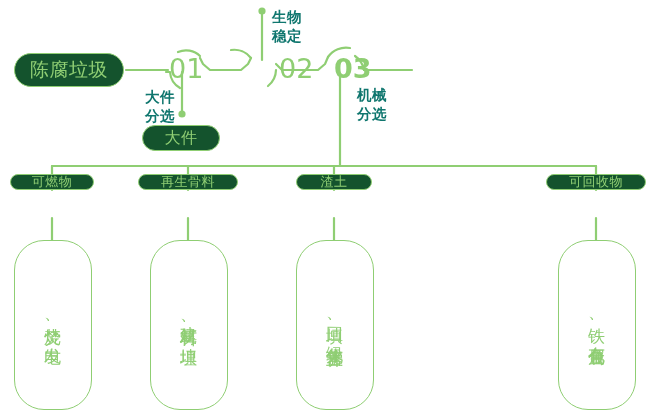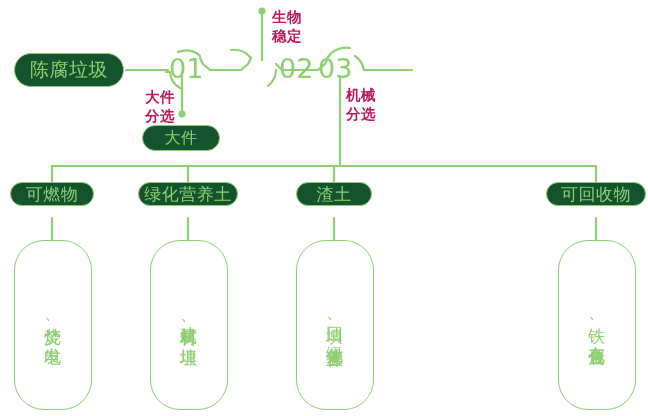--- a/index.html
+++ b/index.html
@@ -48,23 +48,23 @@
     font-size: 19px;
   }
   .pill-bulky {
     left: 142px;
     top: 125px;
     width: 78px;
     height: 26px;
     font-size: 16px;
   }
   .pill-cat {
-    height: 24px;
-    top: 182px;
-    font-size: 17px;
+    height: 16px;
+    top: 174px;
+    font-size: 13px;
   }
 
   
   .vbox {
     position: absolute;
     box-sizing: border-box;
     border: 1.5px solid #8fce73;
     border-radius: 30px;
     background: #ffffff;
     color: #8fce73;
@@ -90,21 +90,21 @@
     color: #8fce73;
     font-size: 27px;
     font-family: "DejaVu Sans", "Liberation Sans", sans-serif;
     letter-spacing: 0px;
     line-height: 1;
   }
 
   
   .anno {
     position: absolute;
-    color: #be185d;
+    color: #0f766e;
     font-size: 14.5px;
     line-height: 1.28;
     font-weight: 600;
     white-space: pre-line;
     letter-spacing: 0.5px;
   }
 </style>
 </head>
 <body>
 
@@ -150,33 +150,33 @@
       <path d="M334 218 L334 240"></path>
       <path d="M596 218 L596 240"></path>
 
     </g>
   </svg>
 
   <div class="pill pill-source">陈腐垃圾</div>
 
   <div class="stage-num" style="left:169px; top:55px;">01</div>
   <div class="stage-num" style="left:249px; top:55px;margin-left:30px;">02</div>
-  <div class="stage-num" style="left:318px; top:55px;">03</div>
+  <div class="stage-num" style="left:334px; top:55px;font-weight:bold;">03</div>
 
   <div class="anno" style="left:133px; top:88px; text-align:right; width:42px;">大件
 分选</div>
   <div class="anno" style="left:272px; top:8px;">生物
 稳定</div>
-  <div class="anno" style="left:346px; top:86px;text-align:center;">机械
+  <div class="anno" style="left:357px; top:86px;text-align:center;">机械
 分选</div>
 
   <div class="pill pill-bulky">大件</div>
 
   <div class="pill pill-cat" style="left:10px;  width:84px;">可燃物</div>
-  <div class="pill pill-cat" style="left:138px; width:100px;">绿化营养土</div>
+  <div class="pill pill-cat" style="left:138px; width:100px;">再生骨料</div>
   <div class="pill pill-cat" style="left:296px; width:76px;">渣土</div>
   <div class="pill pill-cat" style="left:546px; width:100px;">可回收物</div>
 
   <div class="vbox" style="left:14px; width:78px;">
     <div class="vtext">焚烧、发电</div>
   </div>
 
   <div class="vbox" style="left:150px; width:78px;">
     <div class="vtext">建筑材料、填埋</div>
   </div>

